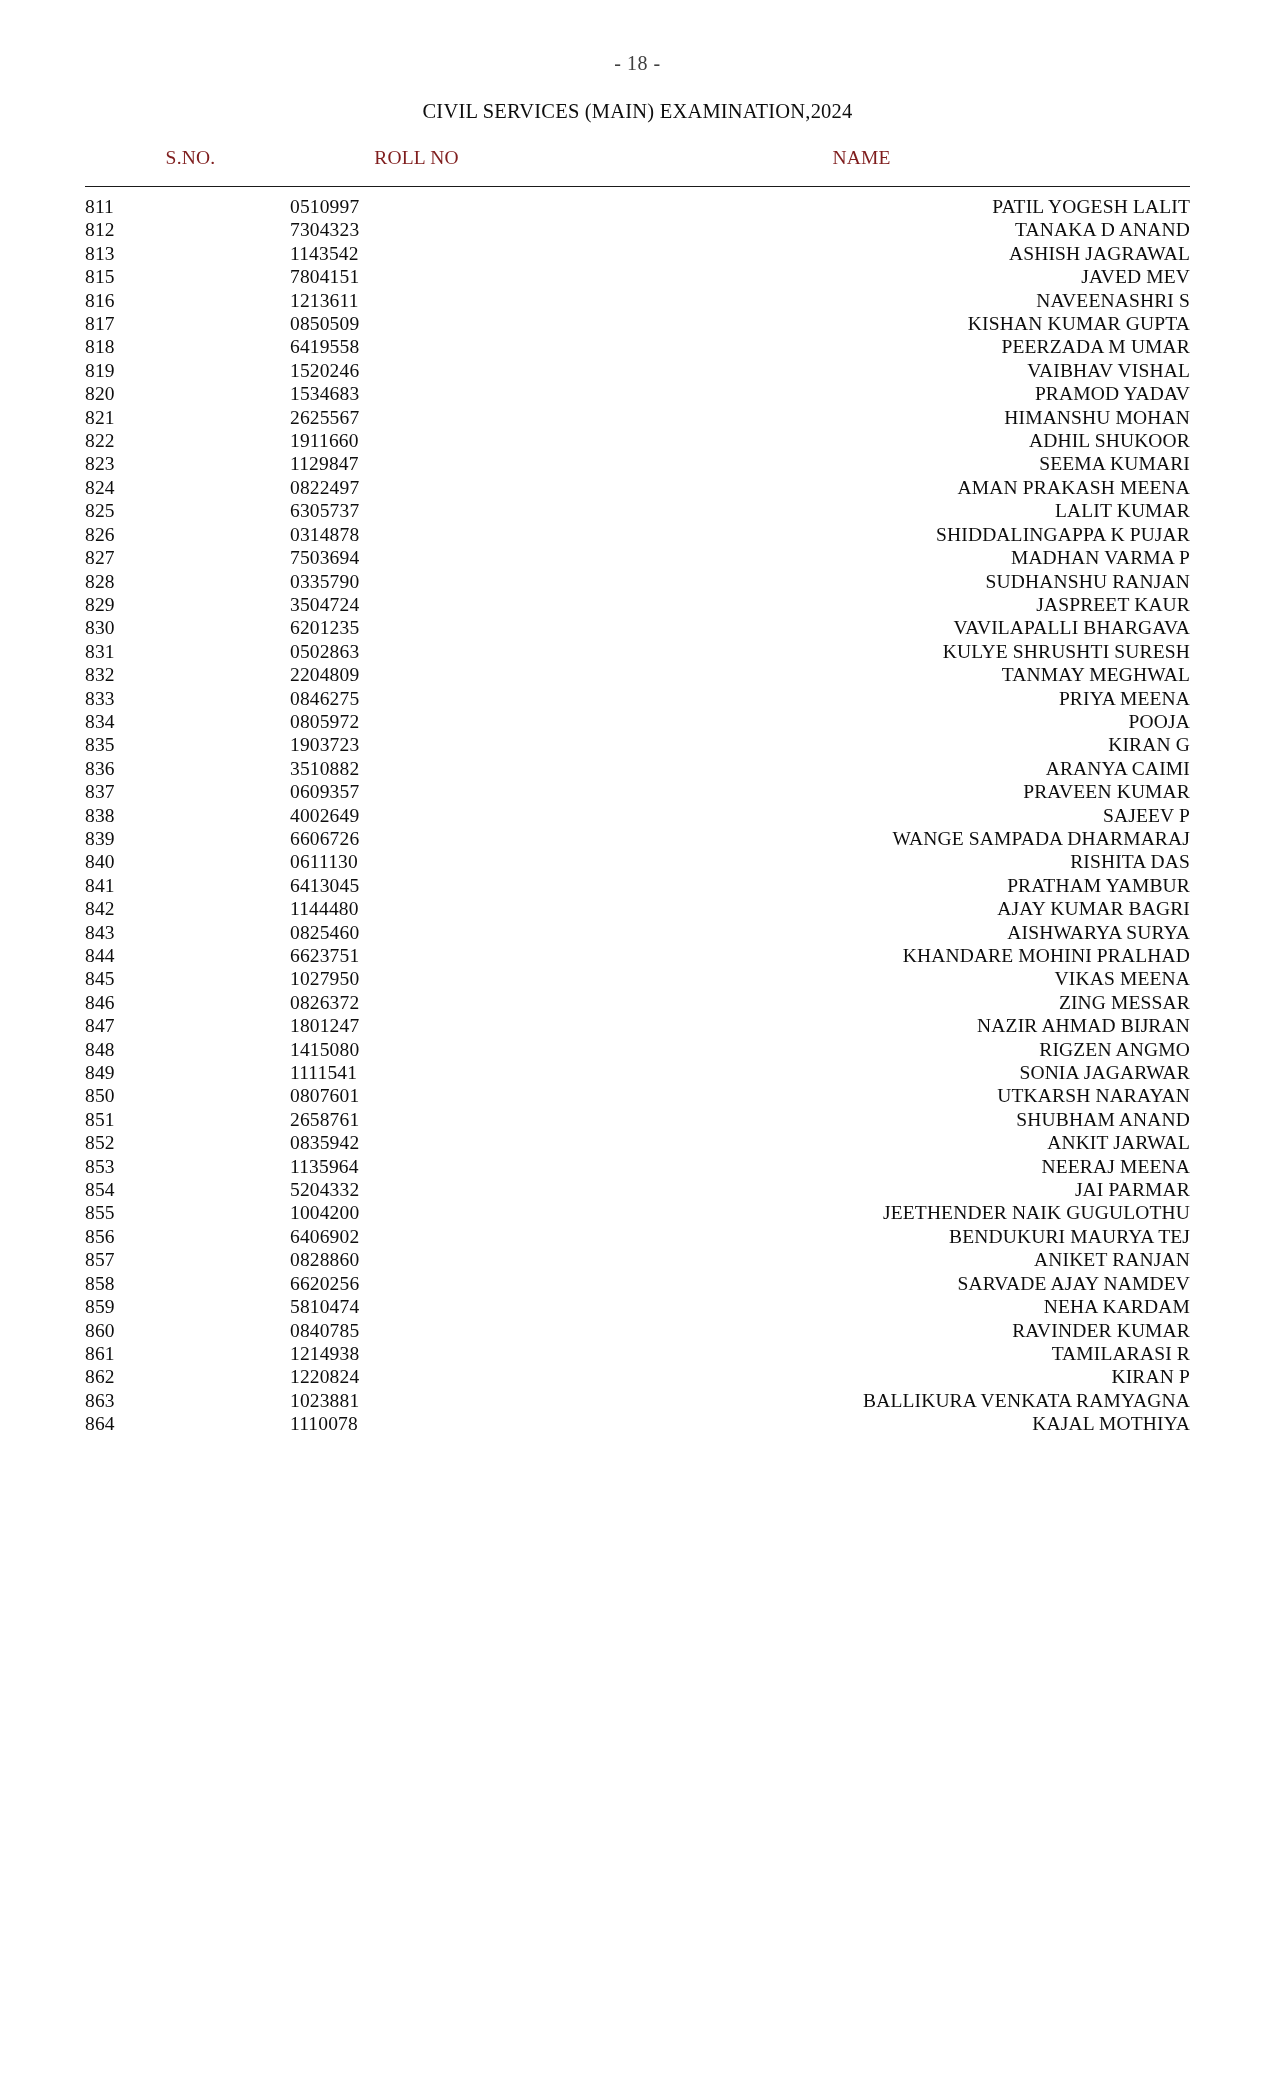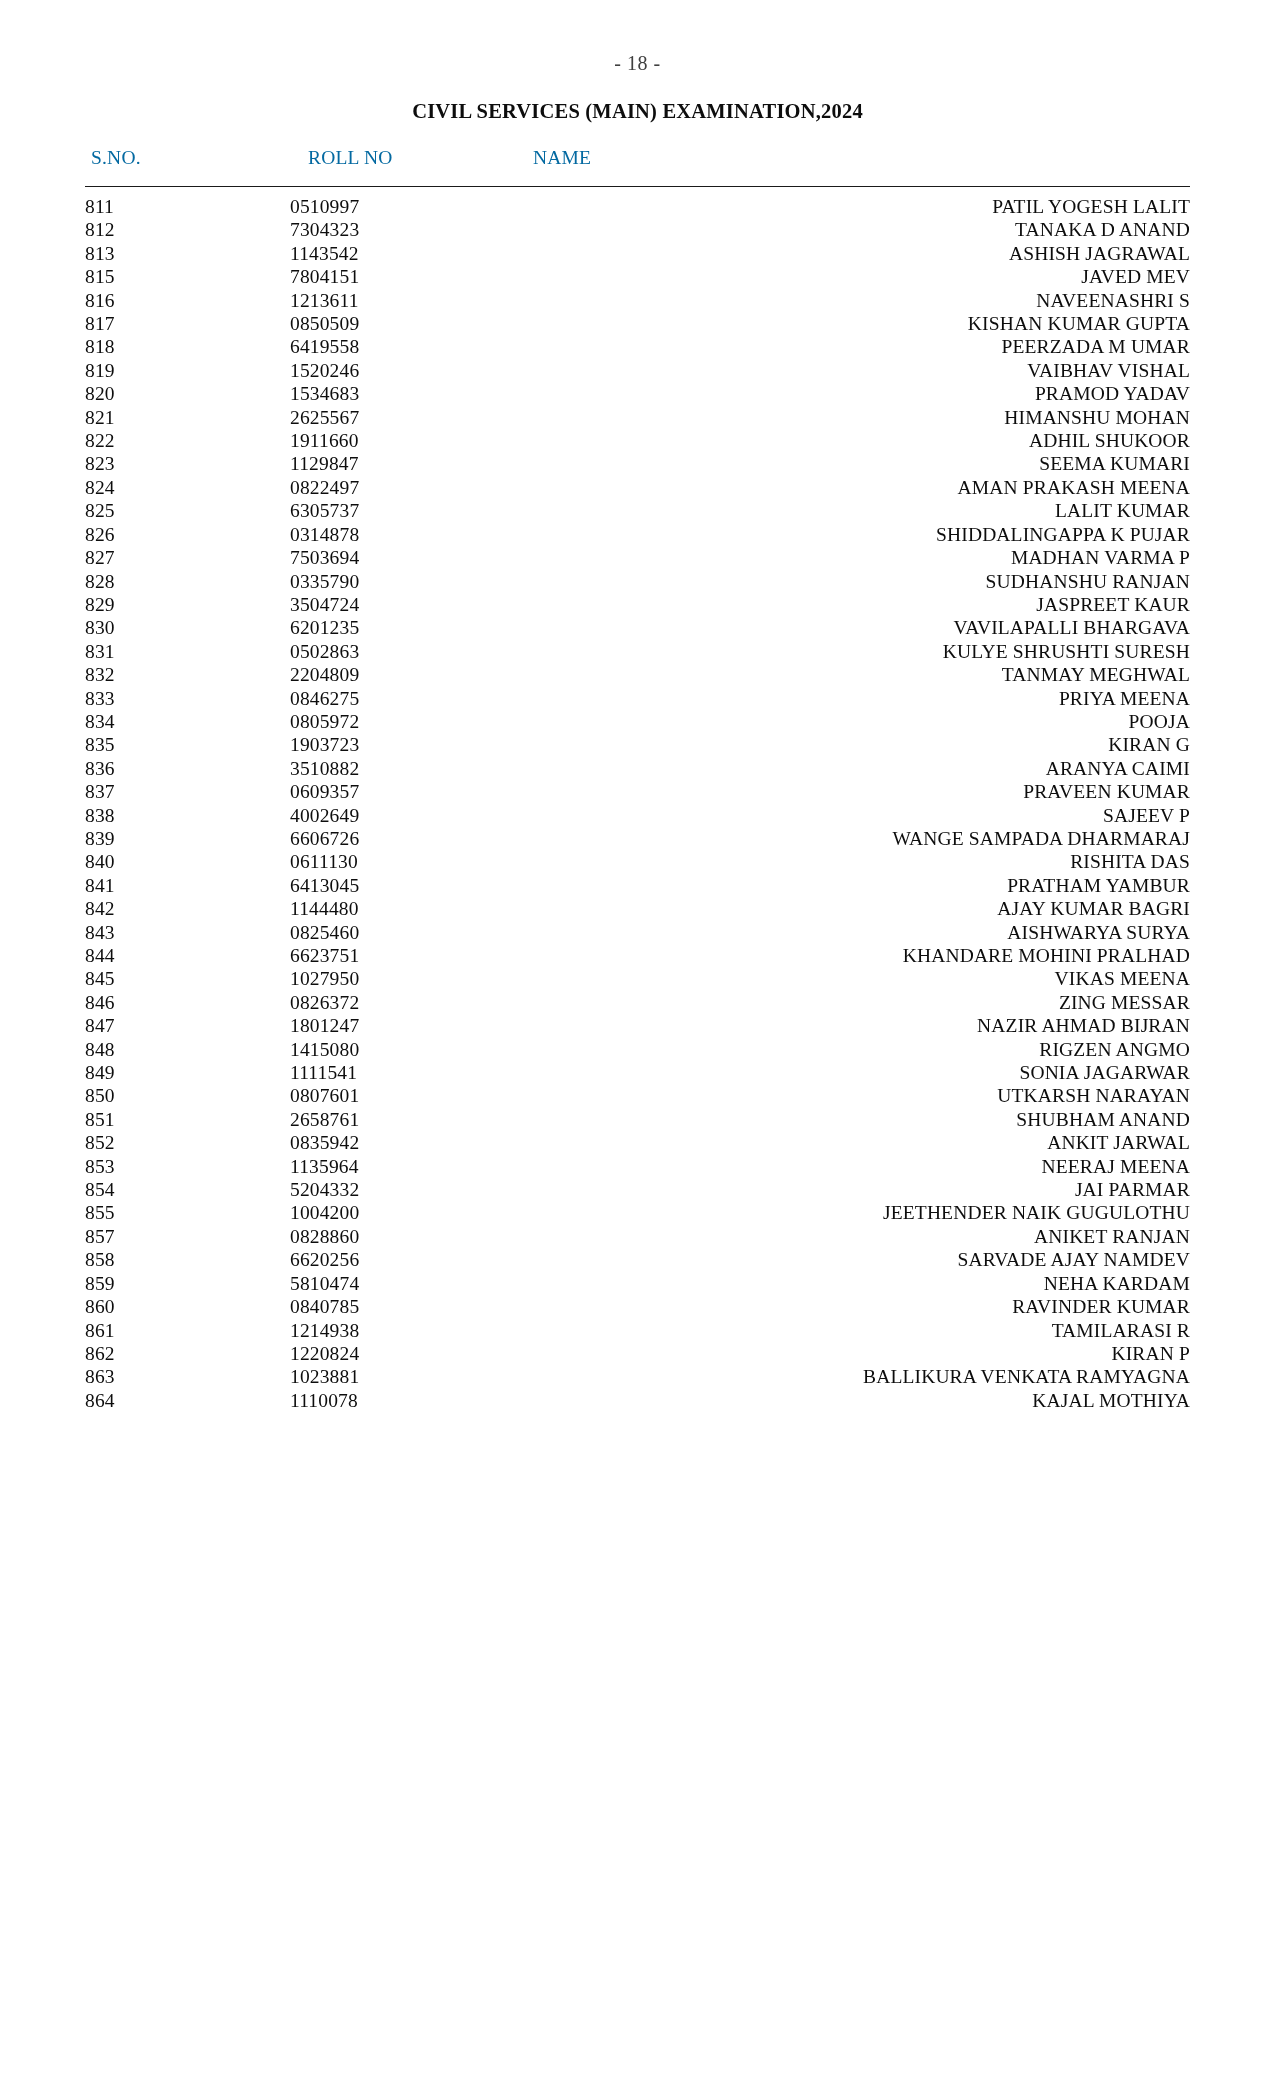--- a/index.html
+++ b/index.html
@@ -30,42 +30,41 @@
     margin-top: 52px;
     color: #404040;
   }
   .doc-title {
     text-align: center;
     font-size: 20.5px;
     margin-top: 25px;
     letter-spacing: 0.2px;
     color: #0d0d0d;
     white-space: nowrap;
-    font-weight: bold;
   }
   .table-wrap {
     margin-top: 24px;
     padding-left: 85px;
     padding-right: 85px;
   }
   table.listing {
     border-collapse: collapse;
     width: 100%;
     table-layout: fixed;
   }
   table.listing col.c-sno { width: 205px; }
   table.listing col.c-roll { width: 235px; }
   table.listing col.c-name { width: auto; }
 
   table.listing thead th {
     font-weight: normal;
     font-size: 19.5px;
-    text-align: left;
+    text-align: center;
     padding: 0 0 17px 0;
-    color: #0369a1;
+    color: #7f1d1d;
     letter-spacing: 0.2px;
     vertical-align: bottom;
     font-family: Liberation Serif, serif;
   }
   table.listing thead th.h-sno { padding-left: 6px; }
   table.listing thead th.h-roll { padding-left: 18px; }
   table.listing thead th.h-name { padding-left: 8px; }
 
   table.listing thead tr.rule-row th {
     padding: 0;
@@ -342,20 +341,25 @@
             <td class="sno">854</td>
             <td class="roll">5204332</td>
             <td class="name">JAI PARMAR</td>
           </tr>
           <tr>
             <td class="sno">855</td>
             <td class="roll">1004200</td>
             <td class="name">JEETHENDER NAIK GUGULOTHU</td>
           </tr>
           <tr>
+            <td class="sno">856</td>
+            <td class="roll">6406902</td>
+            <td class="name">BENDUKURI MAURYA TEJ</td>
+          </tr>
+          <tr>
             <td class="sno">857</td>
             <td class="roll">0828860</td>
             <td class="name">ANIKET RANJAN</td>
           </tr>
           <tr>
             <td class="sno">858</td>
             <td class="roll">6620256</td>
             <td class="name">SARVADE AJAY NAMDEV</td>
           </tr>
           <tr>

